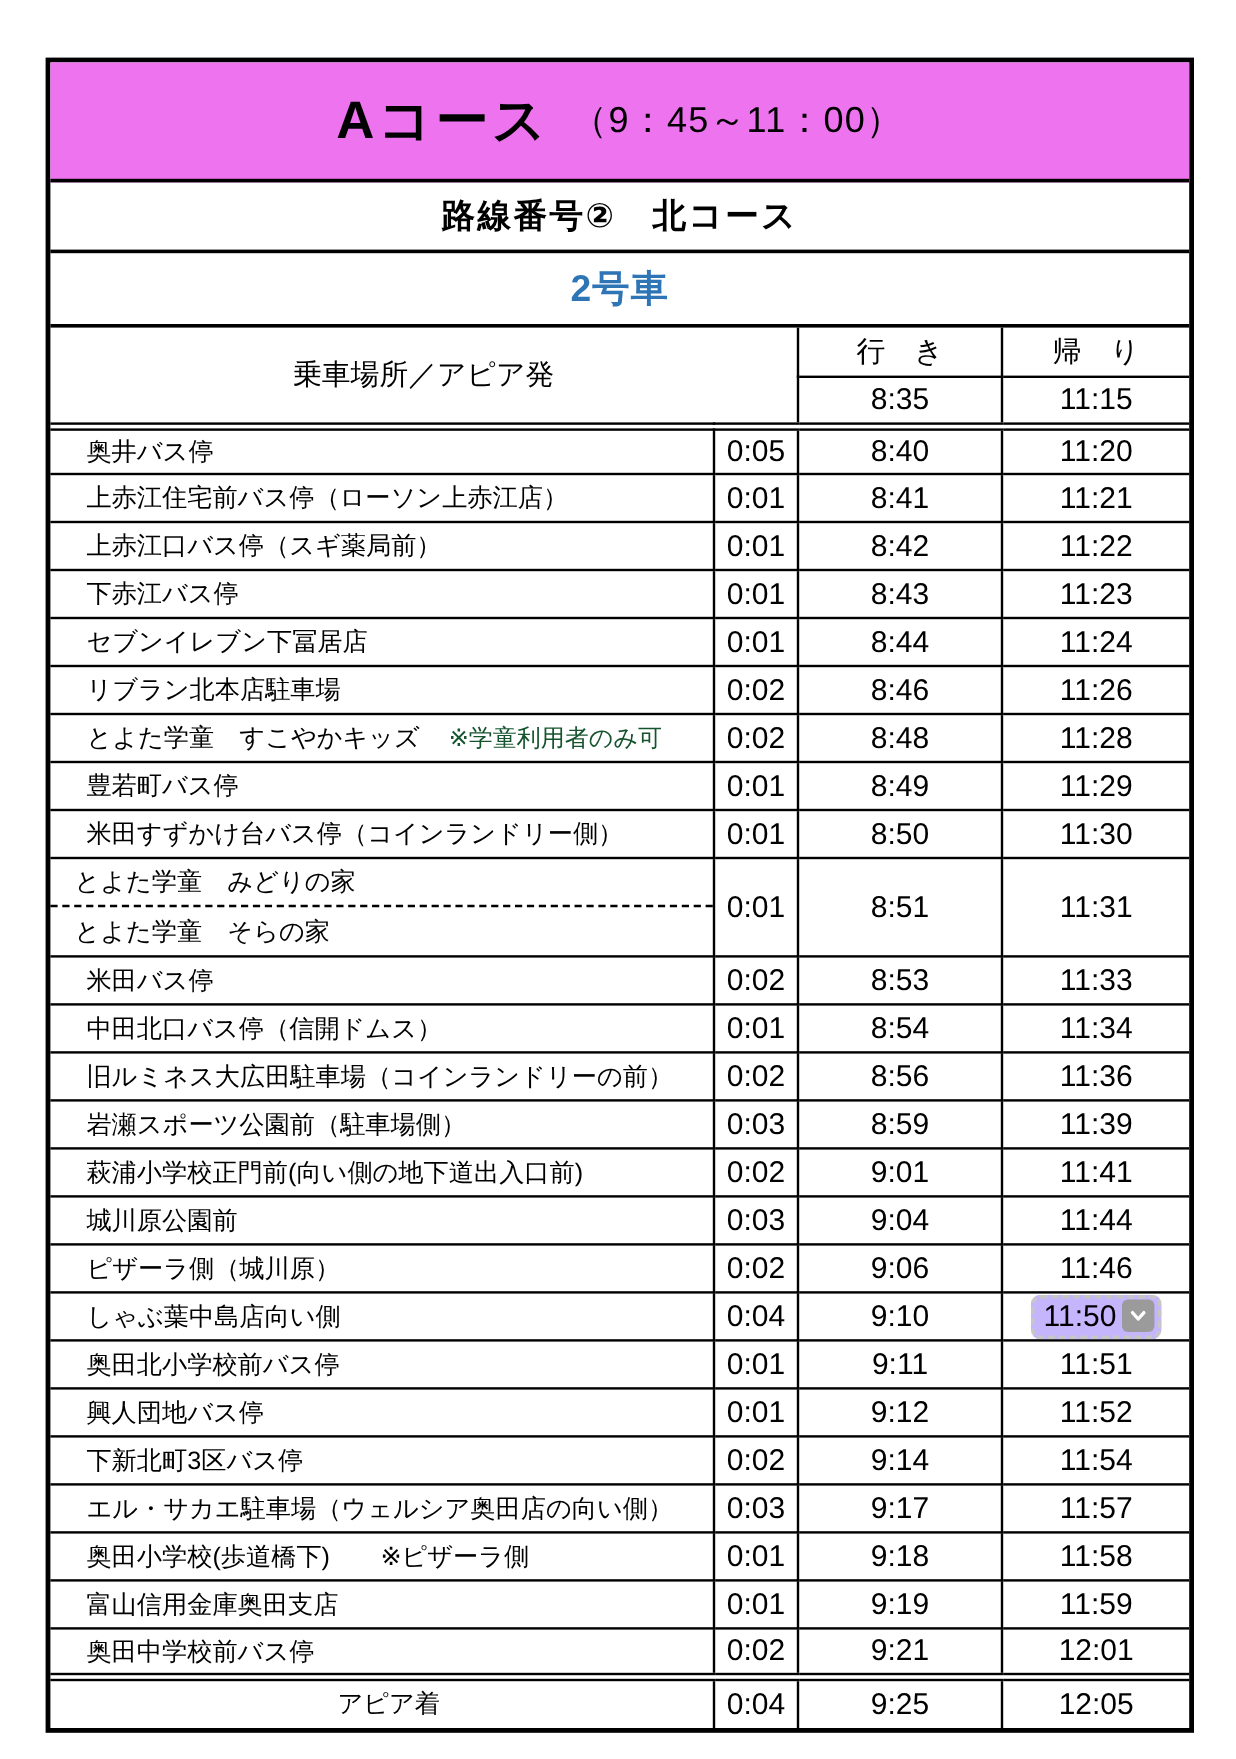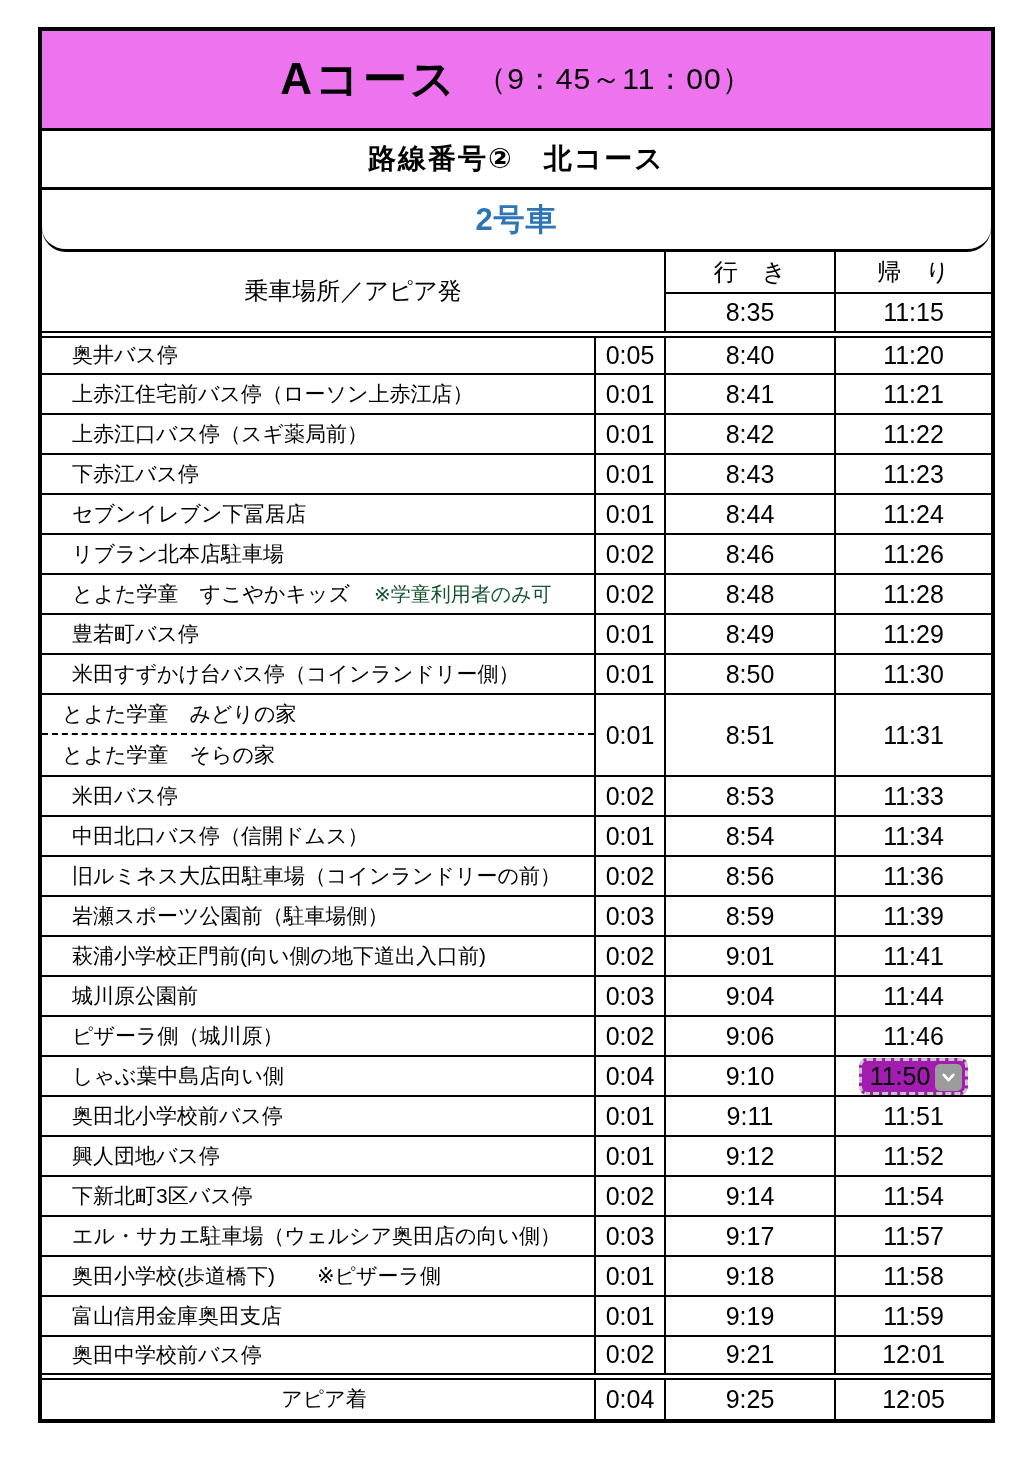--- a/index.html
+++ b/index.html
@@ -4,30 +4,30 @@
 <style>
   * { box-sizing: border-box; }
   html,body { margin:0; padding:0; }
   body {
     width:1030px; height:1466px; background:#ffffff;
     font-family:"Liberation Sans","DejaVu Sans",sans-serif;
     color:#000;
     -webkit-font-smoothing:antialiased;
   }
   .sheet {
-    position:absolute; left:38px; top:27px; width:957px;
+    position:absolute; left:38px; top:48px; width:957px;
     border:4px solid #000; background:#fff;
   }
   
   .band { border-bottom:3px solid #000; display:flex; align-items:center; justify-content:center; }
   .title-band { height:100px; background:#ED74EE; gap:18px; }
   .title-course { font-size:44px; font-weight:600; letter-spacing:3px; }
   .title-range  { font-size:30px; font-weight:500; letter-spacing:1px; }
   .subtitle-band { height:59px; font-size:28px; font-weight:700; letter-spacing:2px; }
-  .busno-band { height:62px; font-size:31px; font-weight:600; color:#2E75B6; letter-spacing:1px;border-radius:24px; }
+  .busno-band { height:62px; font-size:31px; font-weight:600; color:#2E75B6; letter-spacing:1px; }
   
   table { border-collapse:collapse; table-layout:fixed; width:100%; }
   td, th { border:2px solid #000; padding:0; font-weight:400; }
   
   tr > *:first-child { border-left:none; }
   tr > *:last-child  { border-right:none; }
   thead tr:first-child > * { border-top:none; }
   thead th { font-size:24px; font-weight:500; height:41px; text-align:center; }
   thead .depart-row td { font-size:25px; text-align:center; height:41px; }
   thead tr:last-child > *, thead th[rowspan] { border-bottom:7px double #000; }
@@ -38,23 +38,23 @@
   .stop-note { color:#14532d; margin-left:24px; font-size:20px; }
   
   td.split-name-cell { padding:0; }
   .split-half { height:40px; display:flex; align-items:center; padding-left:20px; font-size:21px; }
   .split-half:first-child { border-bottom:2px dashed #000; }
   
   tr.arrival-row > td { border-top:7px double #000; height:43px; border-bottom:none; }
   tr.arrival-row td.name-cell { text-align:center; padding-left:12px; }
   
   .dd-chip {
-    display:inline-flex; align-items:flex-end; gap:5px;
+    display:inline-flex; align-items:flex-start; gap:5px;
     border:3px dashed #c7c7c7; border-radius:8px;
-    padding:1px 3px 1px 8px; background:#a21caf;
+    padding:1px 3px 1px 8px; background:#c4b5fd;
   }
   .dd-value { font-size:25px; }
   .dd-btn {
     width:27px; height:27px; flex:0 0 auto;
     background:#9b9b9b; border:none; border-radius:5px;
     display:flex; align-items:center; justify-content:center;
     cursor:pointer; padding:0;
   }
 </style>
 </head>

